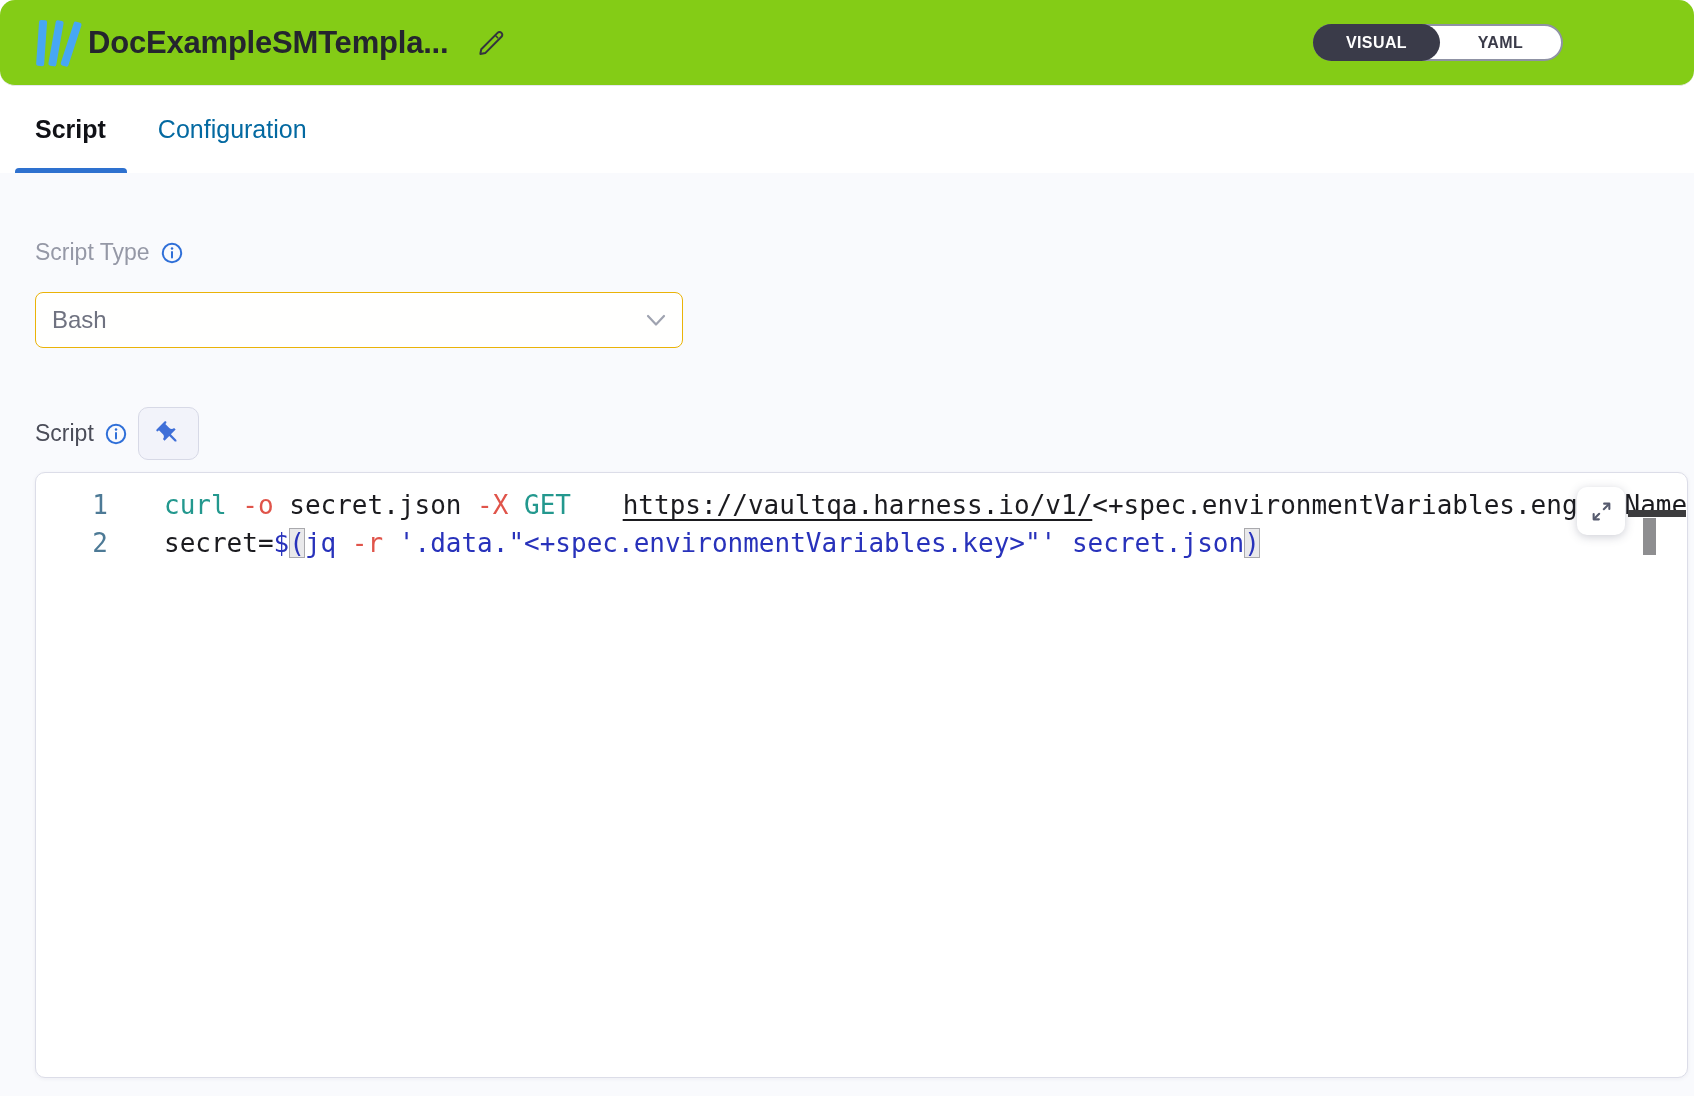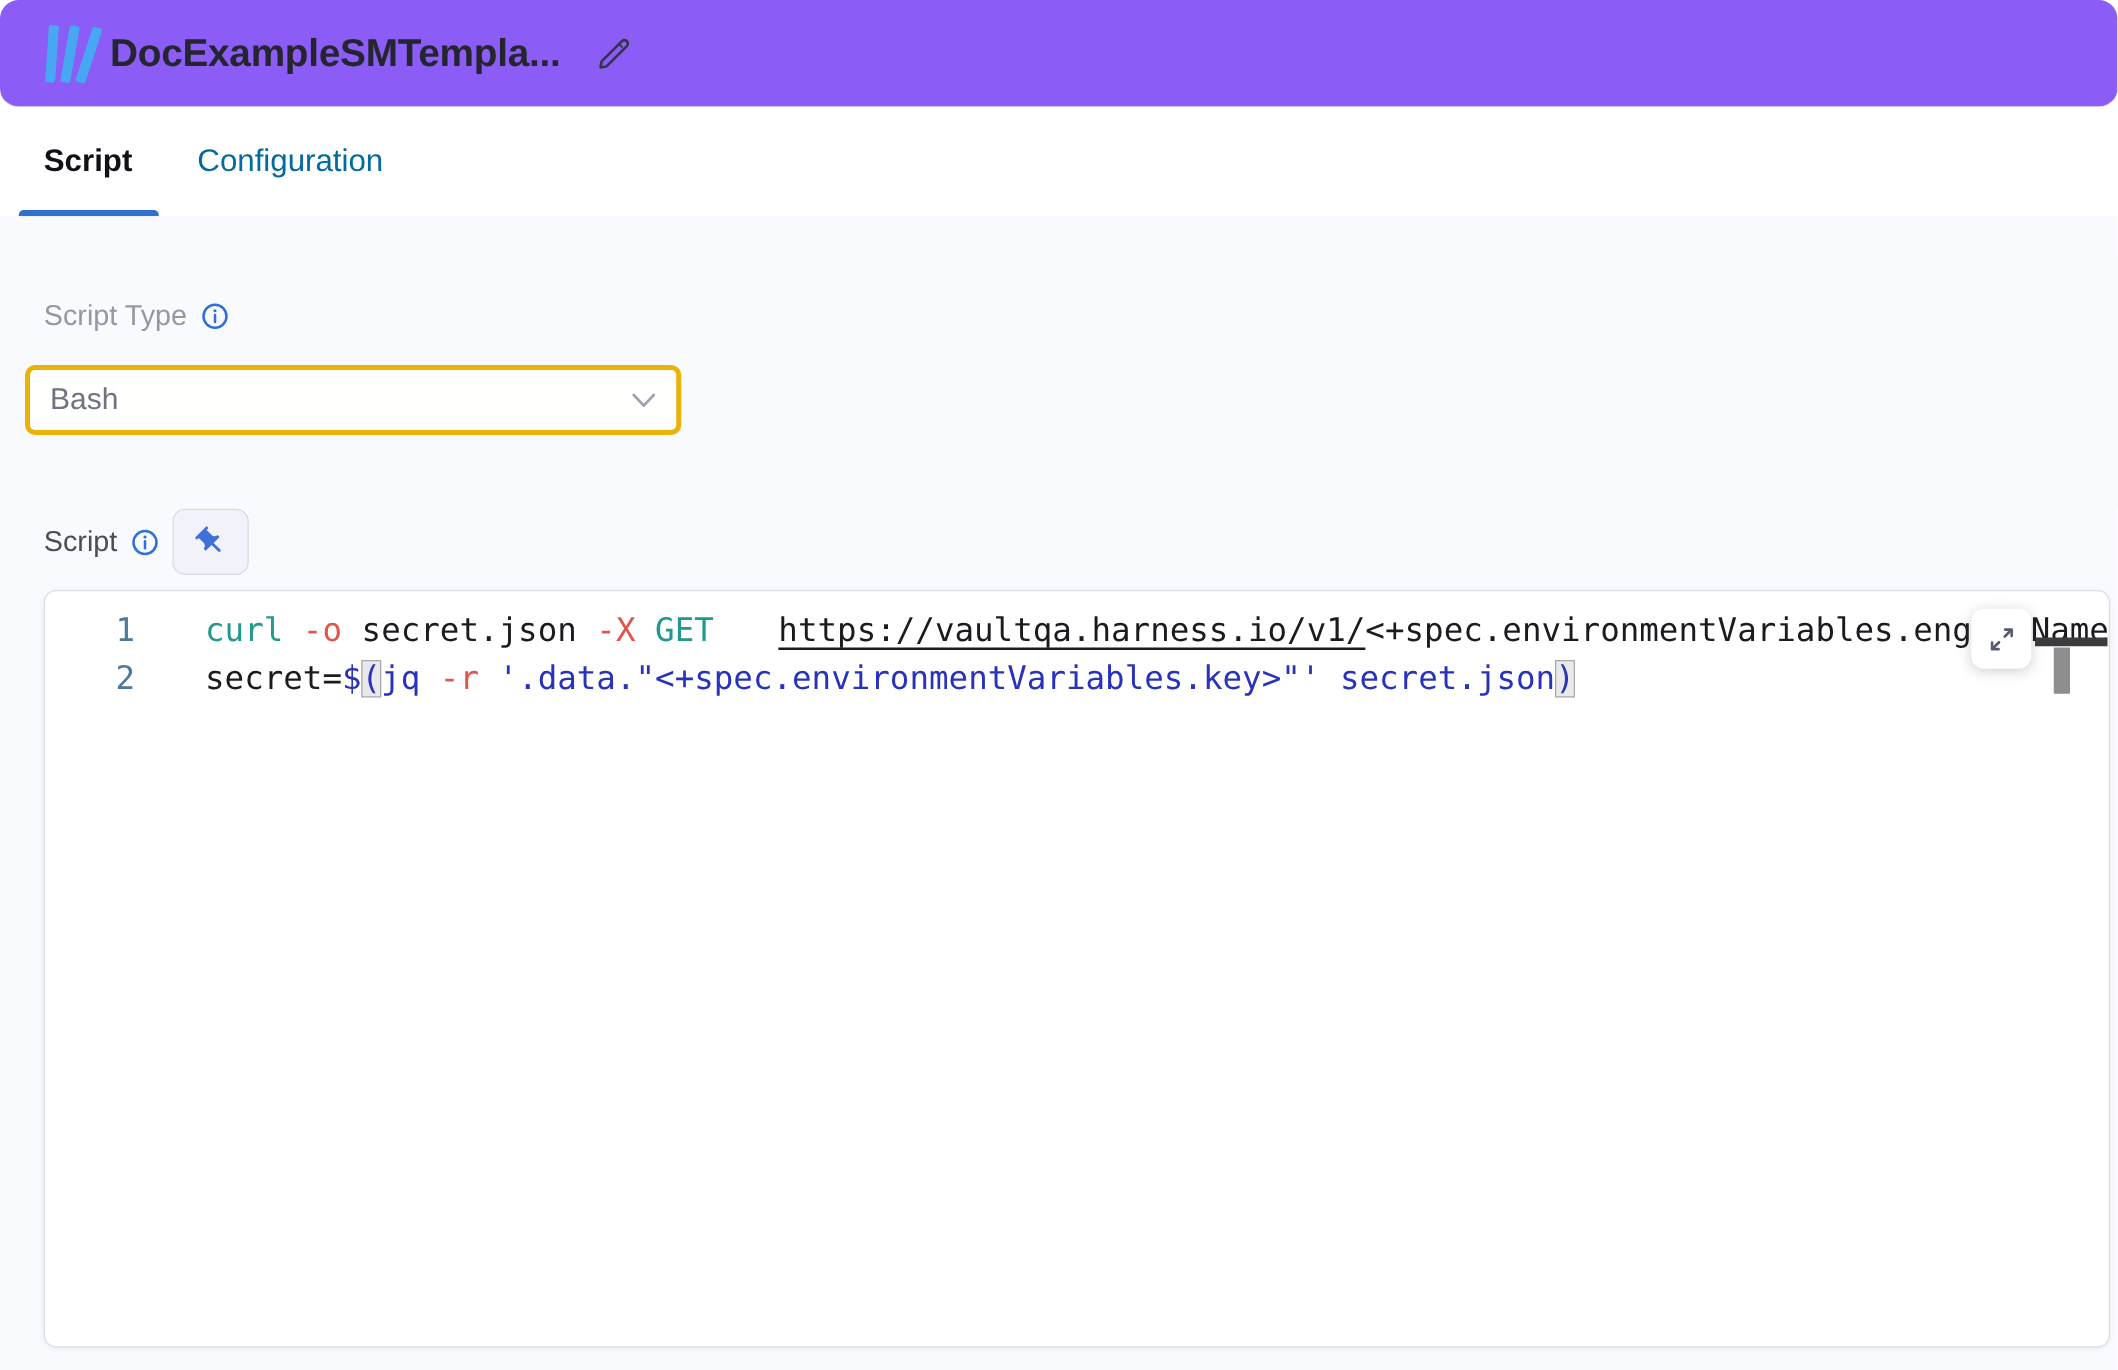--- a/index.html
+++ b/index.html
@@ -1,20 +1,20 @@
 <!DOCTYPE html>
 <html style="--accent-blue: #2e71cf; --brand-blue: #47a7f3; --toggle-dark: #3a3b49; --code-teal: #23988e; --code-red: #e0544a; --code-blue: #2832bb; --line-number: #4d7a96; --info-icon: #2f6fd8; --pin-blue: #3f6fd8;"><head>
 <meta charset="utf-8">
 <style>
   * { margin:0; padding:0; box-sizing:border-box; }
   html,body { width:1694px; height:1096px; background:#ffffff;
     font-family:"Liberation Sans", sans-serif; color:#2b2c34; overflow:hidden; }
 
   
-  .header { position:relative; height:86px; background:#8b5cf6;
+  .header { position:relative; height:86px; background:#84cc16;
     border-bottom:1px solid #e6e7ee; display:flex; align-items:center;border-radius:15px; }
   .brand { position:relative; width:40px; height:50px; margin-left:34px; margin-right:14px; flex:0 0 auto; }
   .brand .bar { position:absolute; top:2px; width:8px; height:46px; border-radius:2px;
     background:var(--brand-blue,#47a7f3); transform-origin:50% 100%; }
   .brand .b1 { left:2px;  transform:rotate(4deg); }
   .brand .b2 { left:14px; transform:rotate(10deg); }
   .brand .b3 { left:26px; transform:rotate(18deg); }
   .page-title { font-size:31px; font-weight:bold; color:#24252e; letter-spacing:-0.2px; }
   .edit-btn { margin-left:22px; width:40px; height:40px; display:flex; align-items:center;
     justify-content:center; cursor:pointer; background:none; border:none; }
@@ -35,22 +35,22 @@
     border-radius:4px 4px 0 0; background:var(--accent-blue,#2e71cf); }
 
   
   .content { position:relative; height:923px; background:#f9fafd; }
   .field-label { position:absolute; display:flex; align-items:center; gap:10px; }
   .label-text { font-size:23px; }
   .lbl-light { color:#9598a6; }
   .lbl-dark  { color:#4b4d59; }
   .info-icon { width:24px; height:24px; display:inline-flex; }
 
-  .select-box { position:absolute; left:20px; top:119px; width:525px; height:56px;
-    background:#fffffe; border:4px solid #eab308; border-radius:8px; display:flex;
+  .select-box { position:absolute; left:35px; top:119px; width:648px; height:56px;
+    background:#fffffe; border:1px solid #eab308; border-radius:8px; display:flex;
     align-items:center; padding:0 16px; cursor:pointer; }
   .select-value { font-size:24px; color:#6f7280; flex:1; }
 
   .script-row { position:absolute; left:35px; top:234px; display:flex; align-items:center; }
   .pin-btn { margin-left:10px; width:61px; height:53px; border-radius:10px;
     background:#f2f3fa; border:1px solid #d7d9e6; display:flex; align-items:center;
     justify-content:center; cursor:pointer; }
   .pin-btn svg { transform:rotate(-45deg); }
 
   
@@ -86,20 +86,24 @@
   </div>
   <div class="page-title">DocExampleSMTempla...</div>
   <button class="edit-btn">
     <span style="display:inline-flex;">
       <svg width="34" height="34" viewBox="0 0 32 32" fill="none" stroke="#34353e" stroke-width="1.9" stroke-linejoin="round">
         <path d="M7 25.6 L7.8 21.8 L23.1 6.5 a2.6 2.6 0 0 1 3.7 3.7 L11.5 25.5 L7 26.4 Z"></path>
         <path d="M20.9 8.7 L23.6 11.4" stroke-width="1.4"></path>
       </svg>
     </span>
   </button>
+  <div class="mode-toggle">
+    <div class="mode-seg mode-visual">VISUAL</div>
+    <div class="mode-seg mode-yaml">YAML</div>
+  </div>
 </div>
 
 <div class="tabbar">
   <div class="tab active">Script</div>
   <div class="tab">Configuration</div>
   <div class="tab-underline"></div>
 </div>
 
 <div class="content">
 

